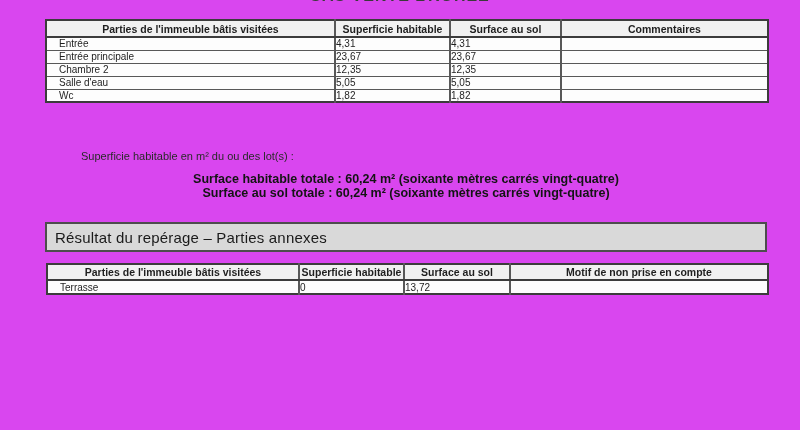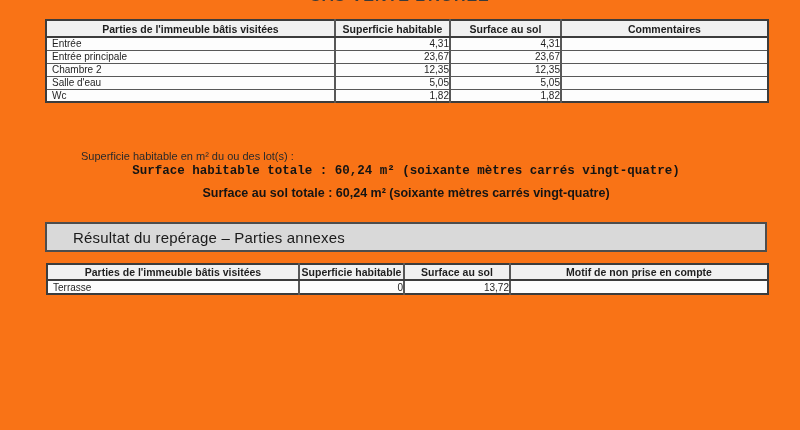--- a/index.html
+++ b/index.html
@@ -1,50 +1,50 @@
 <!DOCTYPE html>
 <html><head>
 <meta charset="utf-8">
 <style>
   * { margin:0; padding:0; box-sizing:border-box; }
   html,body { width:800px; height:430px; background:#ffffff; overflow:hidden;
               font-family:"Liberation Sans","DejaVu Sans",sans-serif; color:#1f1f1f; }
-  .page { position:relative; width:800px; height:430px; background:#f97316; }
+  .page { position:relative; width:800px; height:430px; background:#d946ef; }
 
   
   .clip-title { position:absolute; left:0; top:0; width:800px; height:6px; overflow:hidden; }
   .clip-title span { position:absolute; left:0; top:-13px; width:100%; text-align:center;
                      font-weight:bold; font-size:16px; line-height:17px; color:#3a3a3a;
                      letter-spacing:1px; }
 
   table { border-collapse:collapse; table-layout:fixed; background:#fefefe; }
   table, tr, td, th { font-size:10px; }
   .doc-table { position:absolute; border:2px solid #3c3c3c; }
   .doc-table th, .doc-table td { border:1px solid #585858; overflow:hidden; white-space:nowrap; }
   .doc-table th { background:#f1f1f1; font-weight:bold; font-size:10.5px;
                   border-bottom:2px solid #3c3c3c; text-align:center; }
   .doc-table th + th, .doc-table td + td { border-left-width:2px; }
   .doc-table td { background:#fdfdfd; }
-  .cell-name { text-align:left; padding-left:5px; }
-  .cell-num  { text-align:right; }
+  .cell-name { text-align:left; padding-left:12px; }
+  .cell-num  { text-align:left; }
 
   #table-habitable { left:45px; top:19px; width:722px; }
   #table-habitable th { height:17px; }
   #table-habitable td { height:13px; }
 
   .note-line { position:absolute; left:81px; top:150px; font-size:11px; color:#2a2a2a; }
 
   .totals { position:absolute; left:45px; width:722px; text-align:center;
             font-weight:bold; font-size:12.5px; color:#141414; }
-  #total-habitable { top:164px;font-family:Liberation Mono, monospace; }
+  #total-habitable { top:172px; }
   #total-sol { top:186px; }
 
   .section-bar { position:absolute; left:45px; top:222px; width:722px; height:30px;
                  background:#d9d9d9; border:2px solid #4d4d4d;
-                 display:flex; align-items:center; padding-left:26px; }
+                 display:flex; align-items:center; padding-left:8px; }
   .section-bar span { font-size:15px; color:#1a1a1a; letter-spacing:0.2px; }
 
   #table-annexes { left:46px; top:263px; width:721px; }
   #table-annexes th { height:16px; }
   #table-annexes td { height:14px; }
 </style>
 </head>
 <body>
 
 <div class="page">

